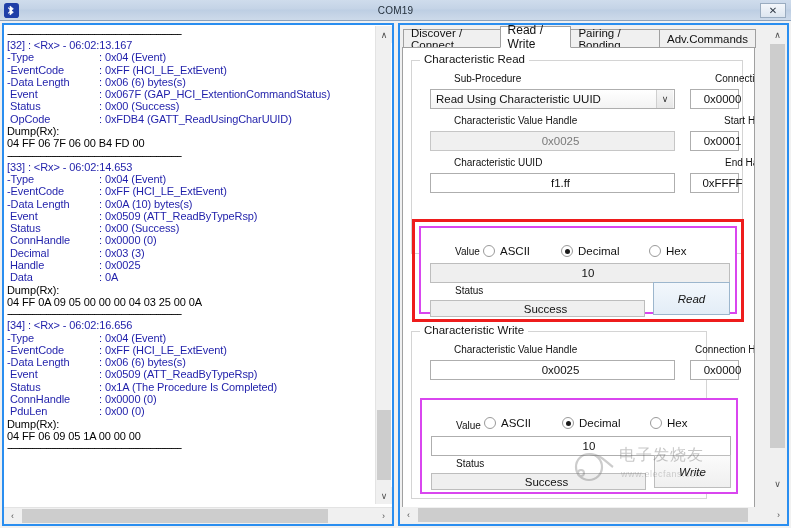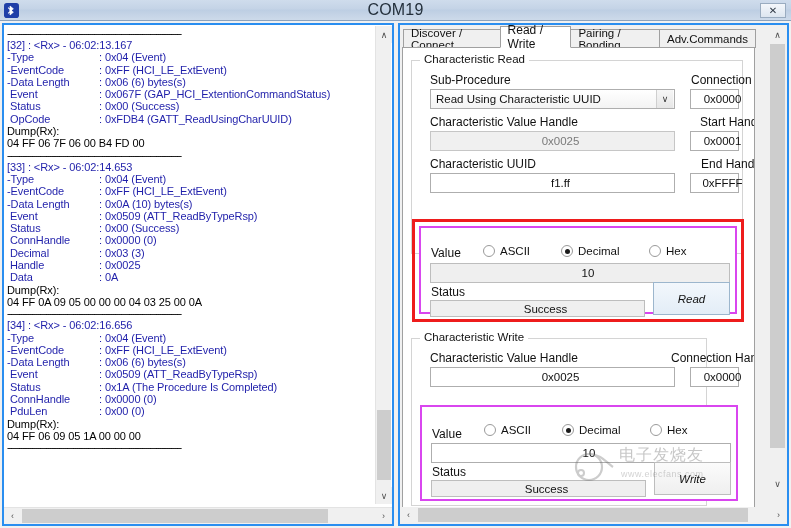--- a/index.html
+++ b/index.html
@@ -24,21 +24,21 @@
     background: linear-gradient(to bottom, #cfdcec 0%, #c4d3e6 45%, #bdcee3 50%, #cddaea 100%);
     border-bottom: 1px solid #8ba2bd;
     display: flex; align-items: center;
   }
   .bt-icon {
     width: 19px; height: 19px; margin-left: 2px;
     display: flex; align-items: center; justify-content: center;
   }
   .title-text {
     position: absolute; left: 0; right: 0; text-align: center;
-    font-size: 16px; color: #24303c; letter-spacing: .2px;
+    font-size: 10px; color: #24303c; letter-spacing: .2px;
   }
   .close-btn {
     position: absolute; right: 5px; top: 3px;
     width: 26px; height: 15px;
     border: 1px solid #9aacc0;
     background: linear-gradient(to bottom,#f4f7fb,#dde6f0);
     display: flex; align-items: center; justify-content: center;
     font-size: 10px; color: #303a46; line-height: 1;
   }
 
@@ -149,21 +149,21 @@
   
   .group {
     position: absolute;
     border: 1px solid #d4d4d4;
   }
   .group > .legend {
     position: absolute; left: 8px; top: -8px;
     background: #ffffff; padding: 0 4px;
     font-size: 11.5px; color: #111;
   }
-  .lbl { position: absolute; font-size: 12px; color: #111; white-space: nowrap; }
+  .lbl { position: absolute; font-size: 10px; color: #111; white-space: nowrap; margin-left: 24px; }
   .tbox {
     position: absolute;
     border: 1px solid #aeaeae;
     background: #ffffff;
     font-size: 11.5px; color: #111;
     display: flex; align-items: center; justify-content: center;
     height: 20px;
     padding-left: 16px;
   }
   .tbox.ro { background: #f0f0f0; color: #7a7a7a; border-color: #c6c6c6; }
@@ -391,21 +391,21 @@
           <div class="tbox grey" style="left:9px; top:35px; width:300px;">10</div>
 
           <div class="lbl" style="left:10px; top:57px;">Status</div>
           <div class="tbox grey" style="left:9px; top:72px; width:215px; height:17px;">Success</div>
 
           <div class="btn" style="left:232px; top:54px; width:77px; height:33px;">Read</div>
         </div>
 
         <div class="redbox" style="left:9px; top:171px; width:332px; height:103px;"></div>
 
-        <div class="group" style="left:8px; top:290px; width:296px; height:168px;">
+        <div class="group" style="left:8px; top:283px; width:296px; height:168px;">
           <div class="legend">Characteristic Write</div>
 
           <div class="lbl" style="left:18px; top:12px;">Characteristic Value Handle</div>
           <div class="tbox" style="left:18px; top:28px; width:245px;">0x0025</div>
 
           <div class="lbl" style="left:259px; top:12px;">Connection Handle</div>
           <div class="tbox" style="left:278px; top:28px; width:49px;">0x0000</div>
 
           <div class="valuepanel" style="left:8px; top:66px; width:318px; height:96px;">
 

